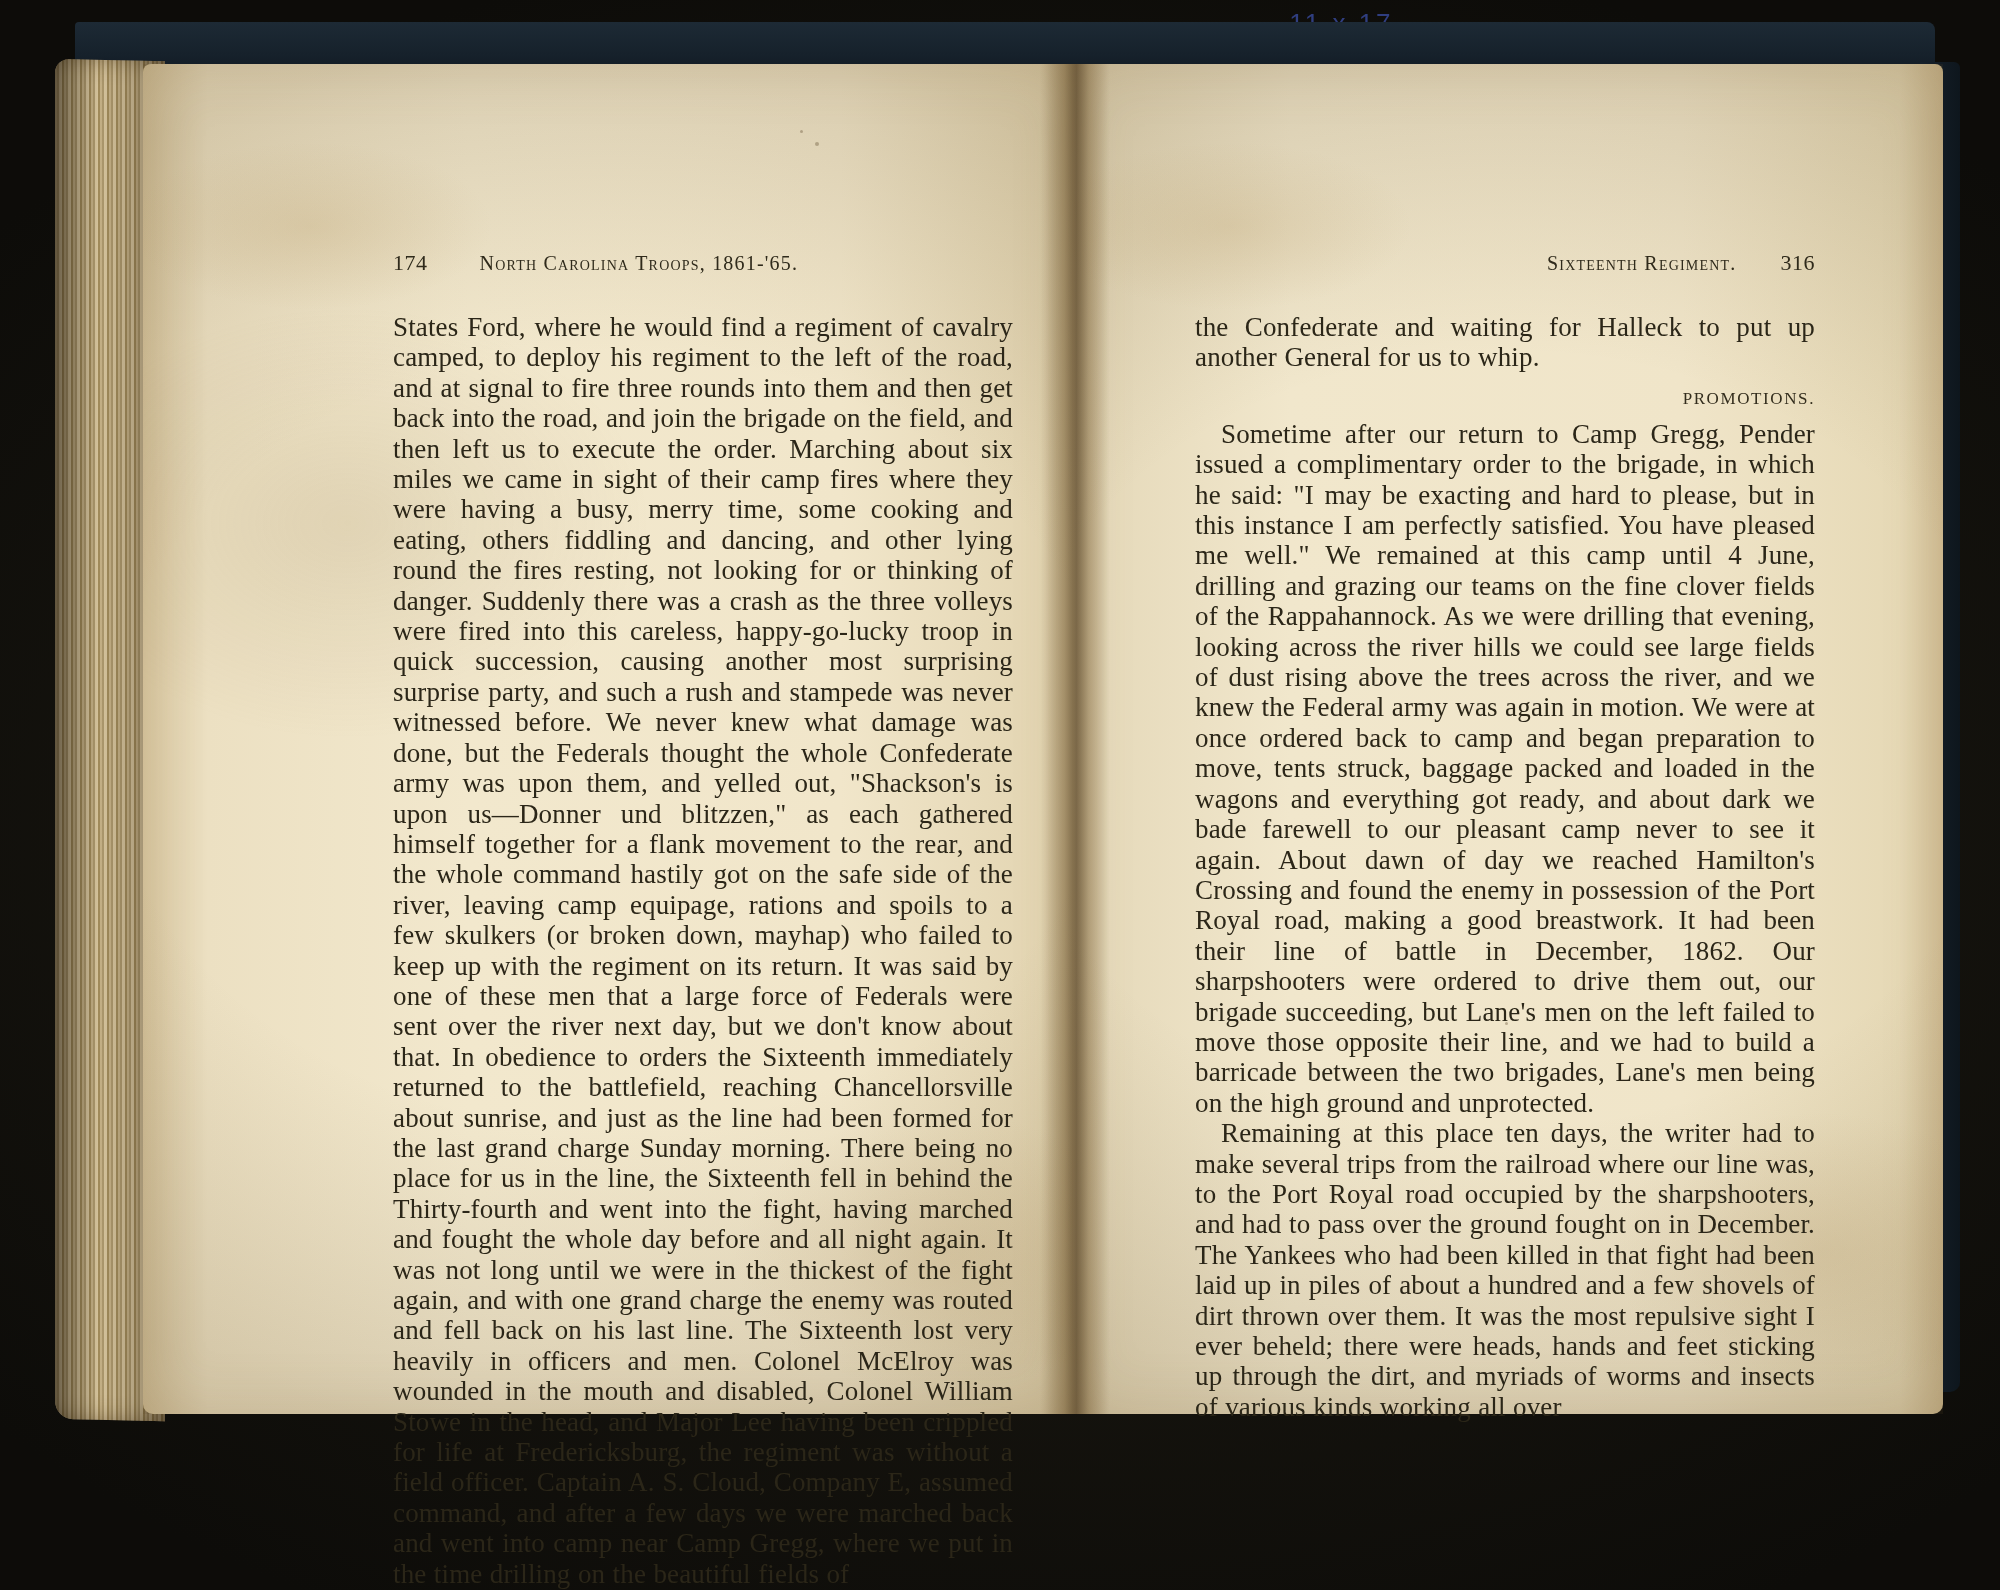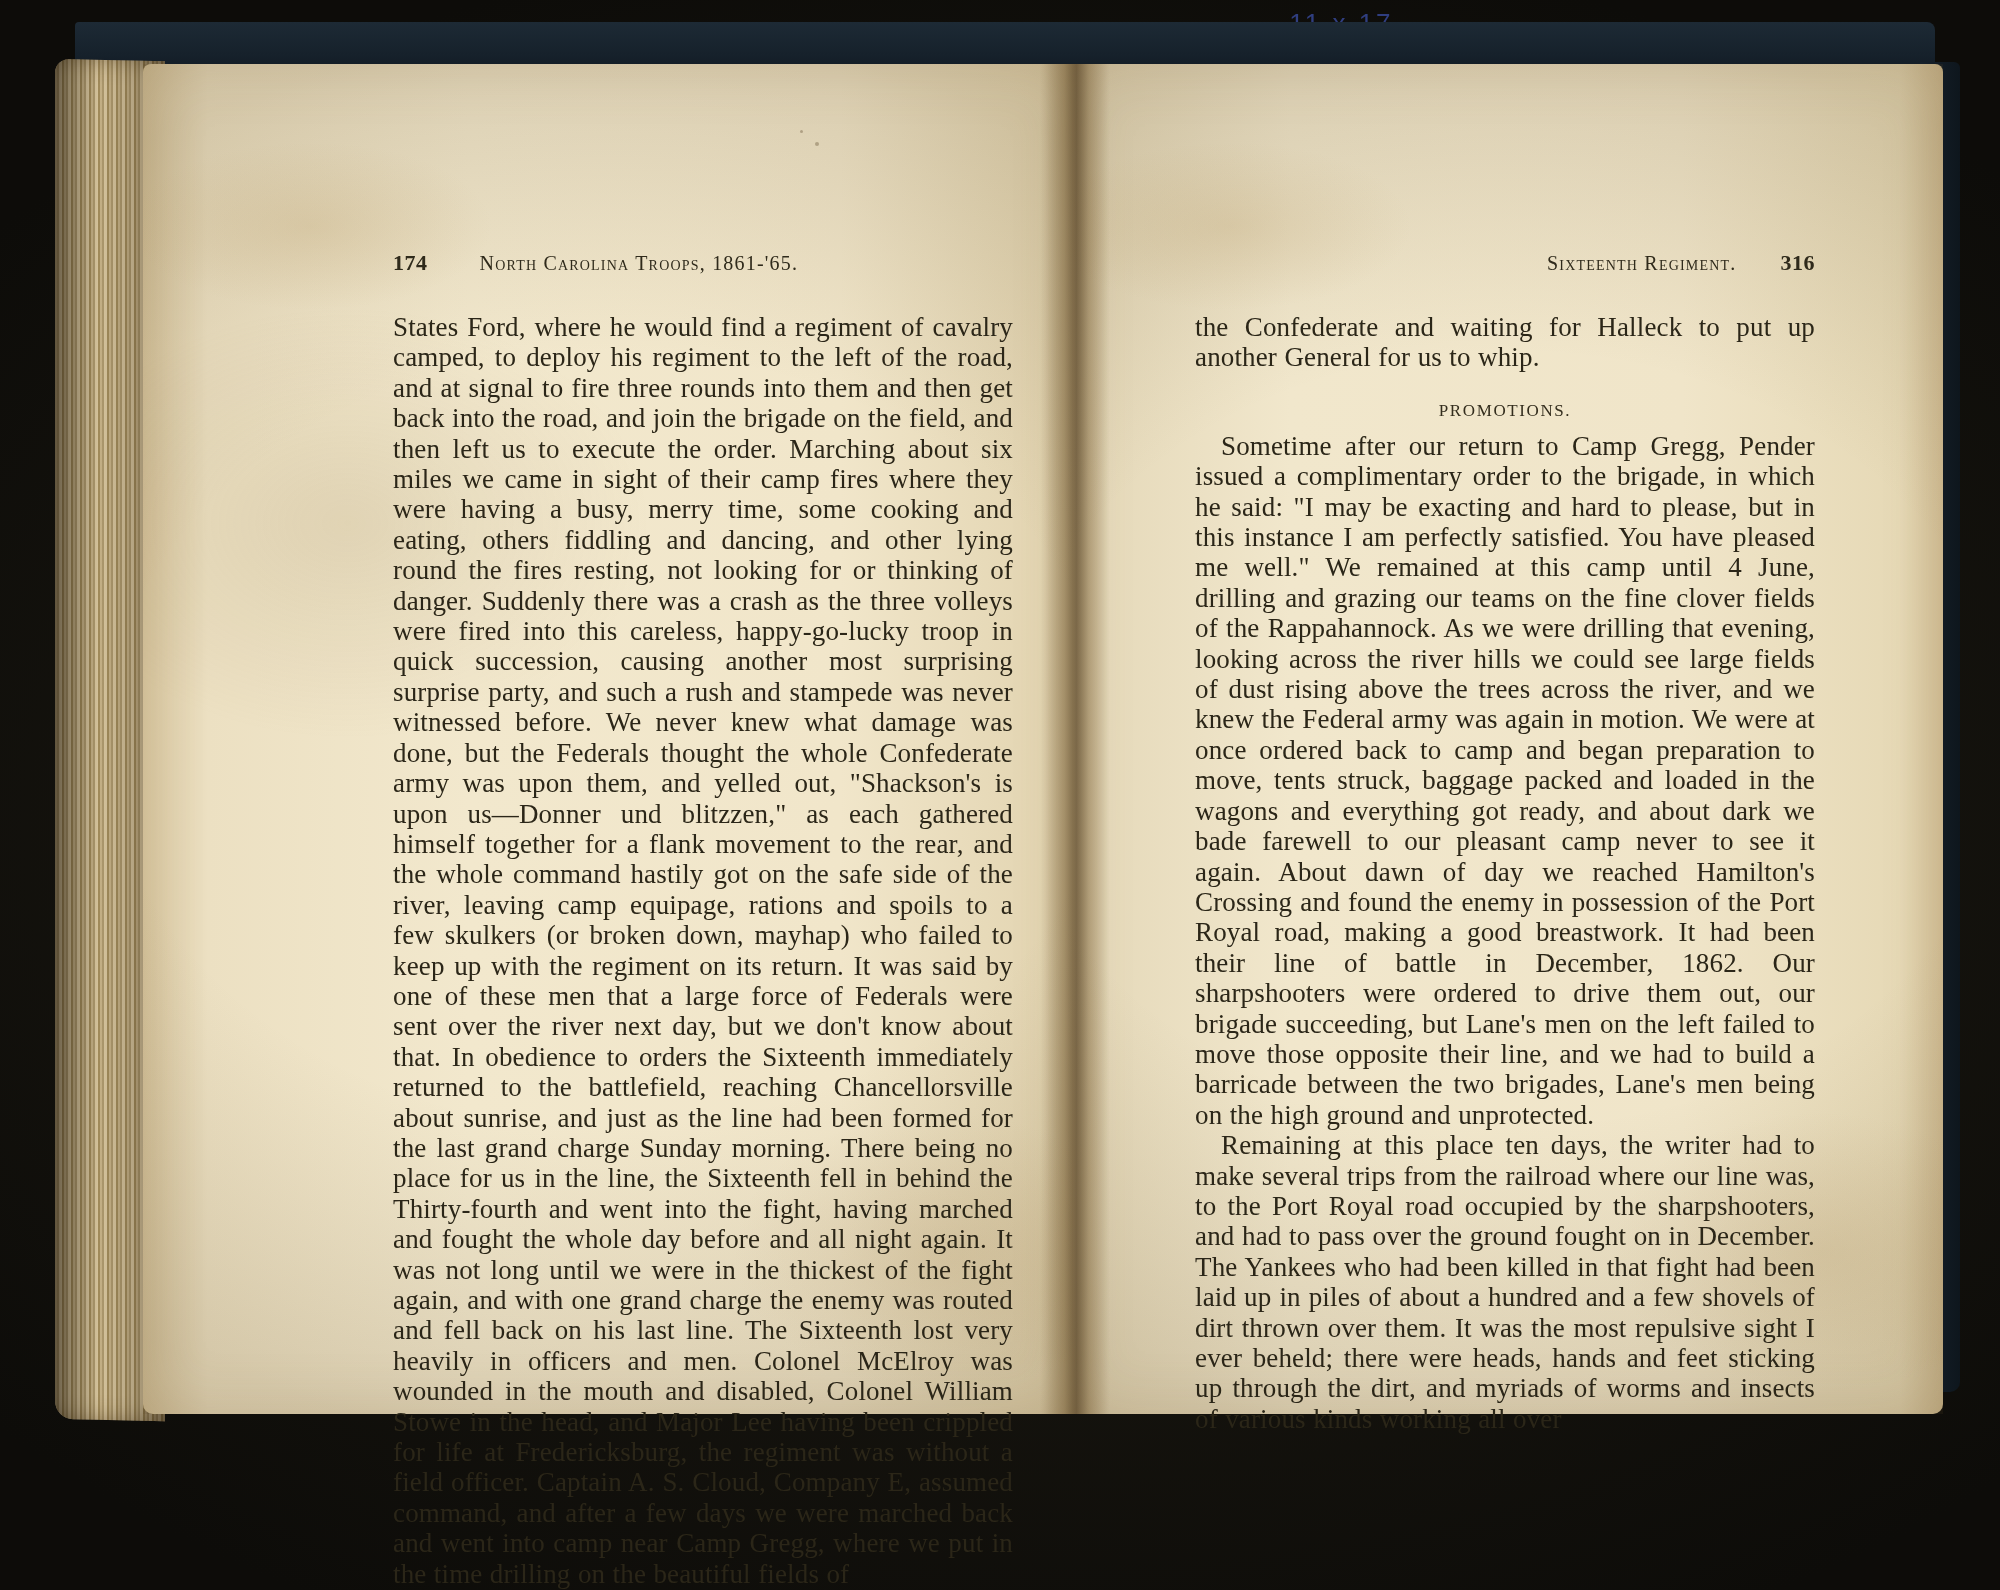--- a/index.html
+++ b/index.html
@@ -189,21 +189,20 @@
     display: flex;
     align-items: baseline;
     font-size: 19px;
     letter-spacing: 0.5px;
     margin-bottom: 36px;
     color: #2f2a1b;
   }
   .running-head .folio {
     font-size: 22px;
     font-family: "Liberation Serif", serif;
-    font-weight: bold;
   }
   .running-head .title {
     font-variant: small-caps;
     font-size: 20px;
     letter-spacing: 1.2px;
   }
   .rh-left .folio { margin-right: 52px; }
   .rh-right { justify-content: flex-end; }
   .rh-right .title { margin-right: 44px; }
 
@@ -214,25 +213,25 @@
     text-align: justify;
     text-justify: inter-word;
     color: #2b2618;
     letter-spacing: 0.15px;
     word-spacing: 0.5px;
   }
   p.body + p.body { margin-top: 0; }
   p.indent { text-indent: 26px; }
 
   .subhead {
-    text-align: center;
+    text-align: right;
     font-variant: small-caps;
     font-size: 17px;
     letter-spacing: 1.6px;
-    margin: 28px 0 10px 0;
+    margin: 16px 0 10px 0;
     color: #332d1d;
   }
 
   
   .ink-fade {
     position: absolute;
     inset: 0;
     pointer-events: none;
     background:
       radial-gradient(ellipse 420px 300px at 22% 34%, rgba(160,140,100,0.16), rgba(0,0,0,0) 72%);

